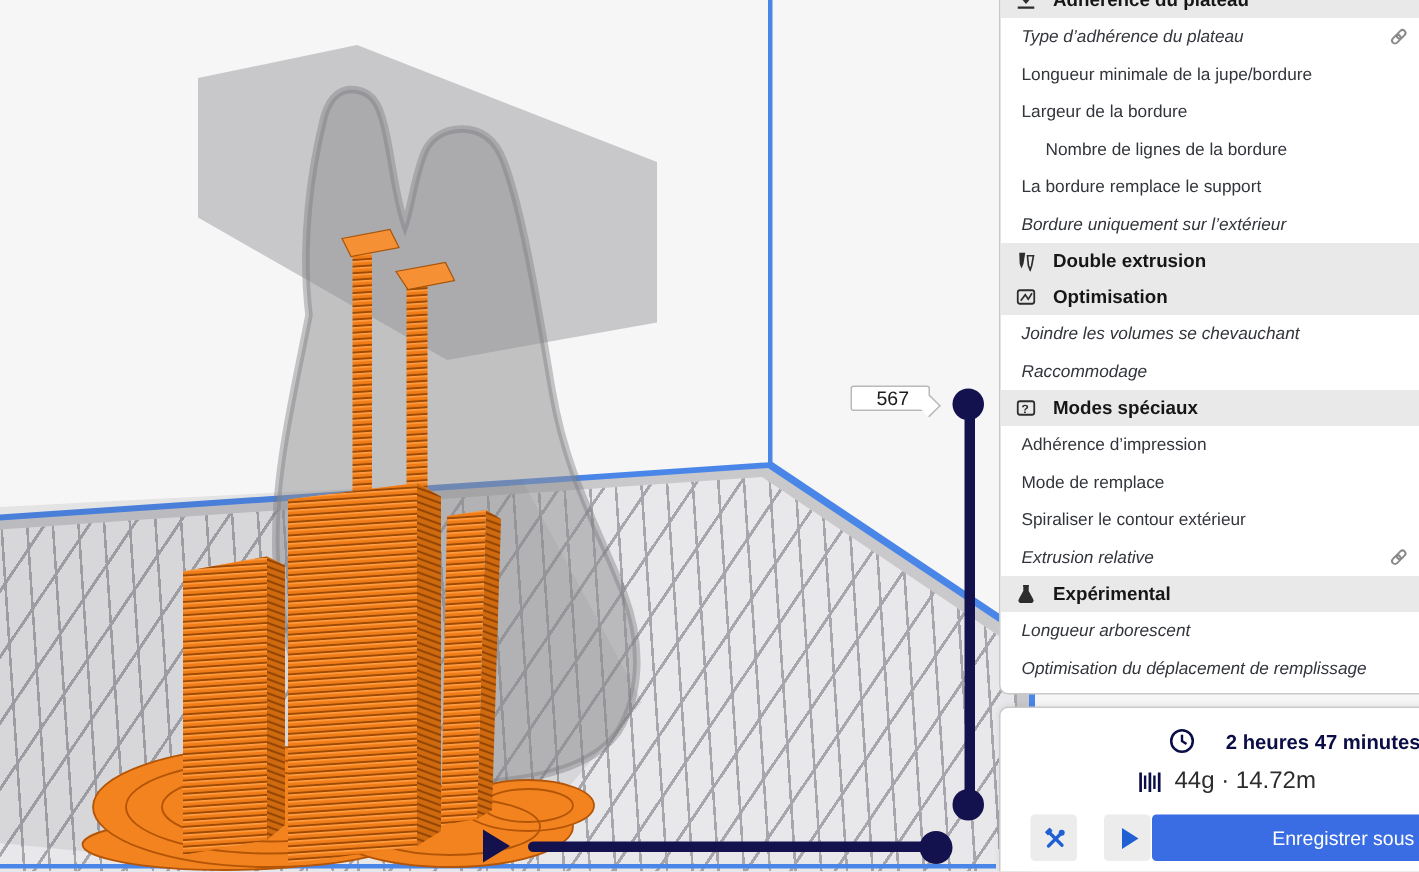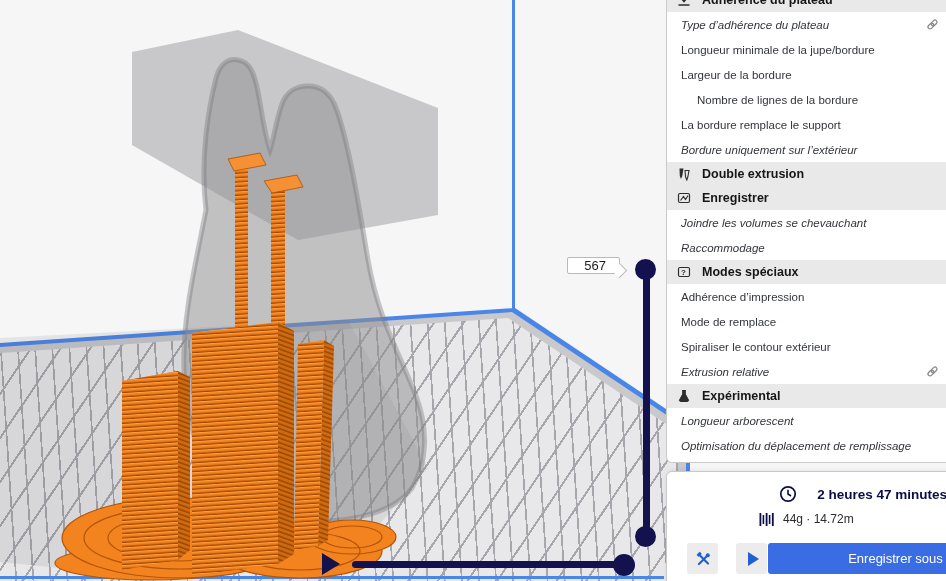--- a/index.html
+++ b/index.html
@@ -54,22 +54,22 @@
     padding-left:9px;gap:11px;}
   .srow.indent{padding-left:30px;}
   .srow.italic{font-style:italic;}
   .sicon{width:15px;height:15px;display:flex;align-items:center;justify-content:center;flex:0 0 15px;}
   .link-icon{position:absolute;right:16px;top:6px;width:13px;height:13px;}
   
   .action-card{position:absolute;left:666px;top:471px;width:290px;height:111px;background:#fff;
     border:1px solid #c9c9c9;border-radius:6px 0 0 0;overflow:hidden;box-shadow:0 -1px 4px rgba(0,0,0,.07);}
   .time-row{position:absolute;top:13px;right:8px;display:flex;align-items:center;gap:20px;
     font-size:13.5px;font-weight:bold;color:#0b0e46;}
-  .material-row{position:absolute;top:40px;left:92px;display:flex;gap:8px;
-    font-size:12px;color:#2c2c2c;}
+  .material-row{position:absolute;top:40px;left:92px;display:flex;align-items:center;gap:8px;
+    font-size:16px;color:#2c2c2c;}
   .btn-square{position:absolute;top:71px;width:31px;height:31px;background:#ececec;border:none;border-radius:3px;
     display:flex;align-items:center;justify-content:center;cursor:pointer;padding:0;}
   .btn-adjust{left:20px;}
   .btn-play{left:69px;}
   .play-tri{width:0;height:0;border-top:7px solid transparent;border-bottom:7px solid transparent;
     border-left:11px solid #2160d3;margin-left:3px;}
   .btn-save{position:absolute;top:71px;left:101px;width:255px;height:31px;background:var(--accent-blue);
     color:#fff;border:none;border-radius:3px;font-size:13px;font-family:inherit;cursor:pointer;}
 </style>
 </head>
@@ -207,21 +207,21 @@
     <span class="slabel">Double extrusion</span>
   </div>
 
   <div class="srow header">
     <span class="sicon">
       <svg width="14" height="14" viewBox="0 0 14 14">
           <rect x="1.5" y="2.5" width="11" height="9" rx="1.5" fill="none" stroke="#2d2d2d" stroke-width="1.2"></rect>
           <path d="M3.5 9.5l3-4 2 3 2.5-4" stroke="#2d2d2d" stroke-width="1.1" fill="none"></path>
         </svg>
     </span>
-    <span class="slabel">Enregistrer</span>
+    <span class="slabel">Optimisation</span>
   </div>
 
   <div class="srow italic">
     <span class="slabel">Joindre les volumes se chevauchant</span>
   </div>
 
   <div class="srow italic">
     <span class="slabel">Raccommodage</span>
   </div>
 

